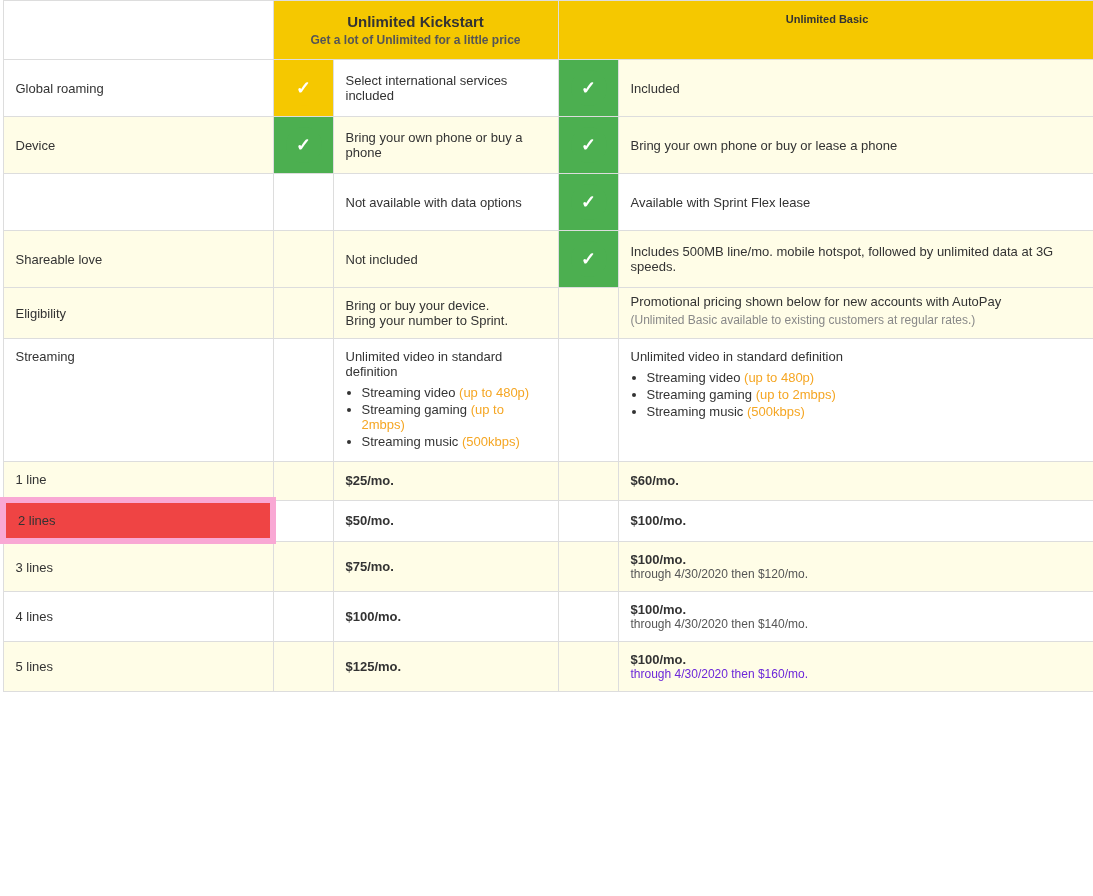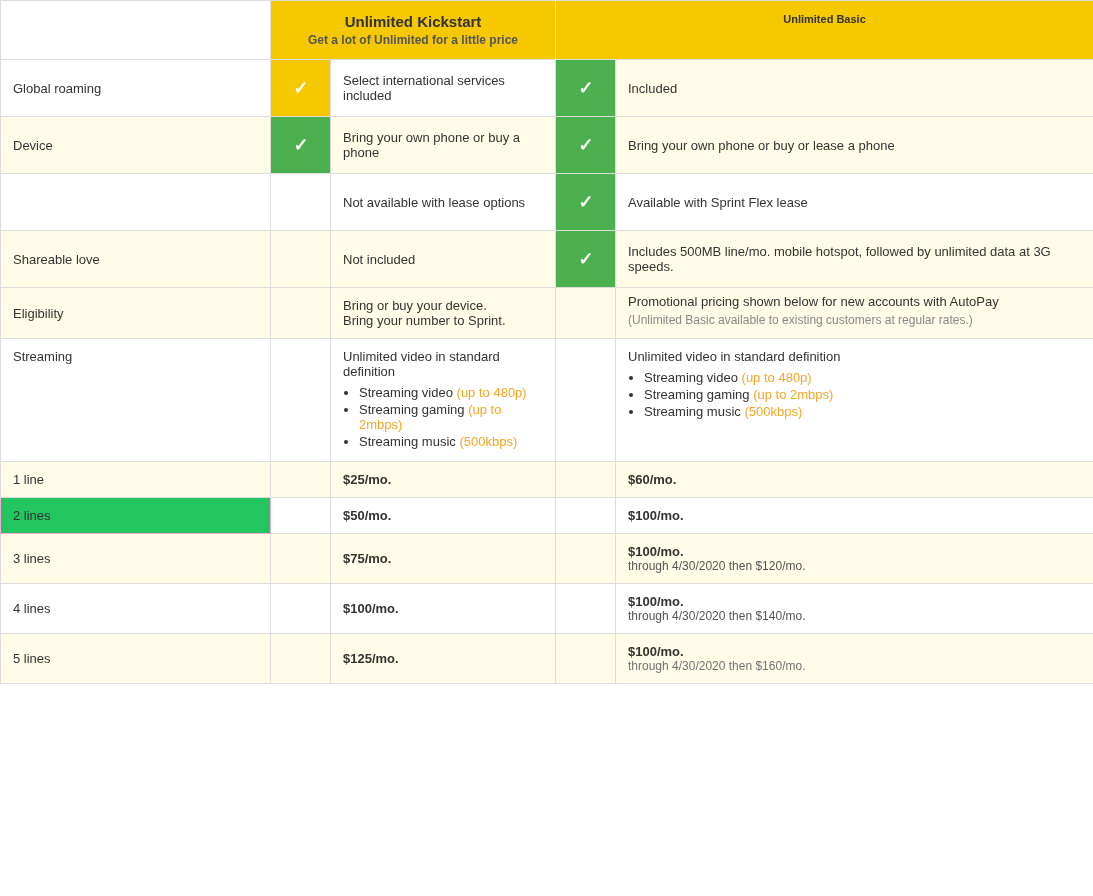--- a/index.html
+++ b/index.html
@@ -110,21 +110,21 @@
       </td>
       <td style="background:#fffde7; border:1px solid #ddd; vertical-align:middle;">
         Bring your own phone or buy or lease a phone
       </td>
     </tr>
 
     <tr>
       <td style="background:#fff; border:1px solid #ddd;"></td>
       <td style="background:#fff; border:1px solid #ddd;"></td>
       <td style="background:#fff; border:1px solid #ddd; vertical-align:middle;">
-        Not available with lease options
+        Not available with data options
       </td>
       <td style="background:#4caf50; border:1px solid #ddd; text-align:center; vertical-align:middle;">
         <span class="check-circle">✓</span>
       </td>
       <td style="background:#fff; border:1px solid #ddd; vertical-align:middle;">
         Available with Sprint Flex lease
       </td>
     </tr>
 
     <tr>
@@ -185,21 +185,21 @@
 
     <tr>
       <td style="background:#fffde7; border:1px solid #ddd; vertical-align:middle;">1 line</td>
       <td style="background:#fffde7; border:1px solid #ddd;"></td>
       <td style="background:#fffde7; border:1px solid #ddd; vertical-align:middle; font-weight:bold;">$25/mo.</td>
       <td style="background:#fffde7; border:1px solid #ddd;"></td>
       <td style="background:#fffde7; border:1px solid #ddd; vertical-align:middle; font-weight:bold;">$60/mo.</td>
     </tr>
 
     <tr>
-      <td style="background:#22c55e; border:1px solid #f9a8d4; vertical-align:middle;">2 lines</td>
+      <td style="background:#ef4444; border:6px solid #f9a8d4; vertical-align:middle;">2 lines</td>
       <td style="background:#fff; border:1px solid #ddd;"></td>
       <td style="background:#fff; border:1px solid #ddd; vertical-align:middle; font-weight:bold;">$50/mo.</td>
       <td style="background:#fff; border:1px solid #ddd;"></td>
       <td style="background:#fff; border:1px solid #ddd; vertical-align:middle; font-weight:bold;">$100/mo.</td>
     </tr>
 
     <tr>
       <td style="background:#fffde7; border:1px solid #ddd; vertical-align:middle;margin-left:48px;">3 lines</td>
       <td style="background:#fffde7; border:1px solid #ddd;"></td>
       <td style="background:#fffde7; border:1px solid #ddd; vertical-align:middle; font-weight:bold;">$75/mo.</td>
@@ -221,17 +221,17 @@
       </td>
     </tr>
 
     <tr>
       <td style="background:#fffde7; border:1px solid #ddd; vertical-align:middle;">5 lines</td>
       <td style="background:#fffde7; border:1px solid #ddd;"></td>
       <td style="background:#fffde7; border:1px solid #ddd; vertical-align:middle; font-weight:bold;">$125/mo.</td>
       <td style="background:#fffde7; border:1px solid #ddd;"></td>
       <td style="background:#fffde7; border:1px solid #ddd; vertical-align:top; padding:10px 12px;">
         <div style="font-weight:bold;">$100/mo.</div>
-        <div style="font-size:12px; color:#737373;">through 4/30/2020 then $160/mo.</div>
+        <div style="font-size:12px; color:#6d28d9;">through 4/30/2020 then $160/mo.</div>
       </td>
     </tr>
   </tbody>
 </table>
 
 </body></html>

